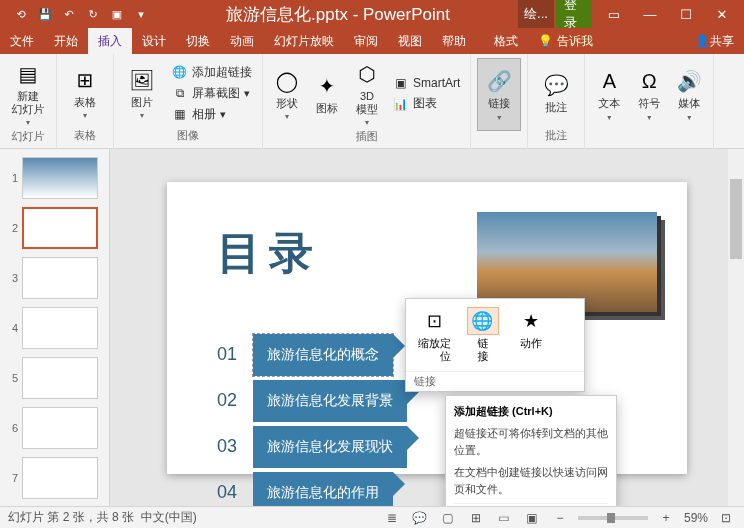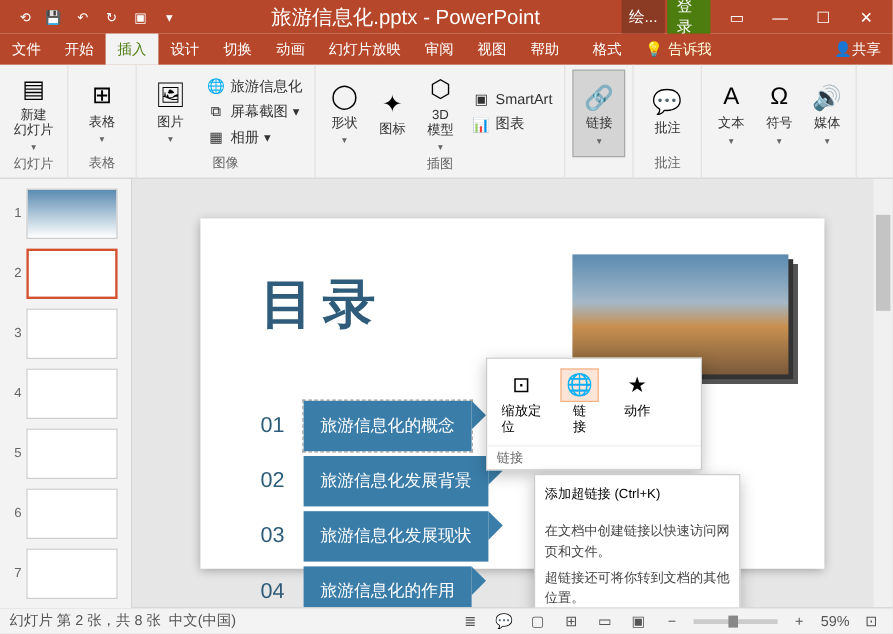--- a/index.html
+++ b/index.html
@@ -7,21 +7,21 @@
 .titlebar{background:#b7472a;height:28px;display:flex;align-items:center;color:#fff;padding:0 4px}
 .titlebar .qat{display:flex;gap:6px;align-items:center;padding:0 8px}
 .titlebar .qat span{width:18px;height:18px;display:flex;align-items:center;justify-content:center;font-size:11px}
 .titlebar .title{flex:1;text-align:center;font-size:17px}
 .titlebar .winbtns{display:flex;align-items:center}
 .titlebar .winbtns span{width:36px;height:28px;display:flex;align-items:center;justify-content:center;font-size:13px}
 .titlebar .login{background:#4d7c0f;padding:20px 8px;margin-right:4px;font-size:11px}
 .titlebar .tool{background:#8b3a24;padding:2px 6px;margin-right:2px;font-size:11px}
 .tabs{background:#b7472a;height:26px;display:flex;align-items:center;color:#fff}
 .tab{padding:0 10px;height:26px;display:flex;align-items:center;font-size:12px;cursor:pointer}
-.tab.active{background:#f3f3f3;color:#4d7c0f}
+.tab.active{background:#f3f3f3;color:#4c1d95}
 .tab.tell{color:#ffd;font-size:11px}
 .tab .bulb{margin-right:4px}
 .ribbon{background:#f3f3f3;height:95px;border-bottom:1px solid #d4d4d4;display:flex;position:relative}
 .rgroup{display:flex;flex-direction:column;align-items:center;padding:4px 6px;border-right:1px solid #e1e1e1;height:95px}
 .rgroup .items{display:flex;gap:4px;flex:1}
 .rgroup .label{font-size:11px;color:#666;padding-bottom:2px}
 .rbtn{display:flex;flex-direction:column;align-items:center;justify-content:center;padding:2px 4px;gap:2px;cursor:pointer;min-width:36px}
 .rbtn.big{min-width:44px}
 .rbtn .ico{width:28px;height:28px;display:flex;align-items:center;justify-content:center;font-size:20px}
 .rbtn .lbl{font-size:11px;color:#333;text-align:center;line-height:1.2}
@@ -44,24 +44,24 @@
 .toc-num{font-size:18px;font-weight:normal;color:#2e5c7a;width:36px}
 .toc-bar{background:#3a7da8;color:#fff;padding:12px 14px;font-size:14px;position:relative}
 .toc-bar::after{content:"";position:absolute;right:-12px;top:0;border-top:12px solid transparent;border-bottom:12px solid transparent;border-left:12px solid #3a7da8}
 .toc-item.selected .toc-bar{outline:1px dashed #999}
 .slide-img{position:absolute;right:30px;top:30px;width:180px;height:100px;background:linear-gradient(180deg,#5a8bb0 0%,#a4b8c8 40%,#c89050 60%,#7a5a3a 100%);box-shadow:4px 4px 0 #333,8px 8px 0 #555}
 .dropdown{position:absolute;left:405px;top:149px;background:#fff;border:1px solid #ccc;box-shadow:0 4px 12px rgba(0,0,0,0.25);z-index:10;width:180px}
 .dd-items{display:flex;padding:4px;border-bottom:1px solid #eee}
 .dd-item{display:flex;flex-direction:column;align-items:center;padding:4px 8px;cursor:pointer;gap:2px}
 .dd-item .ico{width:32px;height:28px;display:flex;align-items:center;justify-content:center;font-size:18px;border:1px solid transparent}
 .dd-item.hover .ico{border:1px solid #f4b183;background:#fce4d6}
-.dd-item .lbl{font-size:11px;text-align:left;line-height:1.2}
+.dd-item .lbl{font-size:11px;text-align:right;line-height:1.2}
 .dd-sub{font-size:11px;color:#666;padding:2px 8px}
 .tooltip{position:absolute;left:445px;top:246px;background:#fff;border:1px solid #ccc;box-shadow:0 4px 12px rgba(0,0,0,0.25);z-index:11;width:172px;padding:8px}
-.tooltip .tt-title{font-weight:normal;font-size:11px;margin-bottom:16px}
+.tooltip .tt-title{font-weight:bold;font-size:11px;margin-bottom:6px}
 .tooltip .tt-body{font-size:11px;color:#444;line-height:1.5;margin-bottom:6px}
 .tooltip .tt-link{font-size:11px;color:#0066cc;display:flex;align-items:center;gap:4px;border-top:1px solid #eee;padding-top:6px}
 .statusbar{height:22px;background:#f3f3f3;border-top:1px solid #d4d4d4;display:flex;align-items:center;padding:0 8px;font-size:11px;color:#555}
 .statusbar .sb-left{flex:1}
 .statusbar .sb-right{display:flex;align-items:center;gap:8px}
 .statusbar .sb-btn{width:20px;height:18px;display:flex;align-items:center;justify-content:center;cursor:pointer}
 .zoom-slider{width:70px;height:4px;background:#ccc;position:relative}
 .zoom-slider::after{content:"";position:absolute;left:42%;top:-3px;width:8px;height:10px;background:#888}
 .scroll{position:absolute;right:0;top:0;width:16px;height:100%;background:#f0f0f0}
 .scroll-thumb{position:absolute;left:2px;width:12px;background:#c4c4c4}
@@ -134,21 +134,21 @@
   <div class="rgroup">
     <div class="items">
       <div class="rbtn big">
         <div class="ico">🖼</div>
         <div class="lbl">图片</div>
         <div class="arrow">▾</div>
       </div>
       <div class="rstack">
         <div class="rstack-item">
             <span class="sico">🌐</span>
-            <span>旅游信息化</span>
+            <span>添加超链接</span>
           </div>
         <div class="rstack-item"><span class="sico">⧉</span><span>屏幕截图</span> ▾</div>
         <div class="rstack-item"><span class="sico">▦</span><span>相册</span> ▾</div>
       </div>
     </div>
     <div class="label">图像</div>
   </div>
   <div class="rgroup">
     <div class="items">
       <div class="rbtn">
@@ -295,22 +295,22 @@
       <div class="dd-item">
         <div class="ico">★</div>
         <div class="lbl">动作</div>
       </div>
     </div>
     <div class="dd-sub">链接</div>
   </div>
 
   <div class="tooltip">
     <div class="tt-title">添加超链接 (Ctrl+K)</div>
+    <div class="tt-body">超链接还可将你转到文档的其他位置。</div>
     <div class="tt-body">在文档中创建链接以快速访问网页和文件。</div>
-    <div class="tt-body">超链接还可将你转到文档的其他位置。</div>
     <div class="tt-link"></div>
   </div>
 </div>
 
 <div class="statusbar">
   <div class="sb-left"><span>幻灯片 第 2 张，共 8 张</span>&nbsp;&nbsp;<span>中文(中国)</span></div>
   <div class="sb-right">
     <span class="sb-btn">≣</span>
     <span class="sb-btn">💬</span>
     <span class="sb-btn">▢</span>

